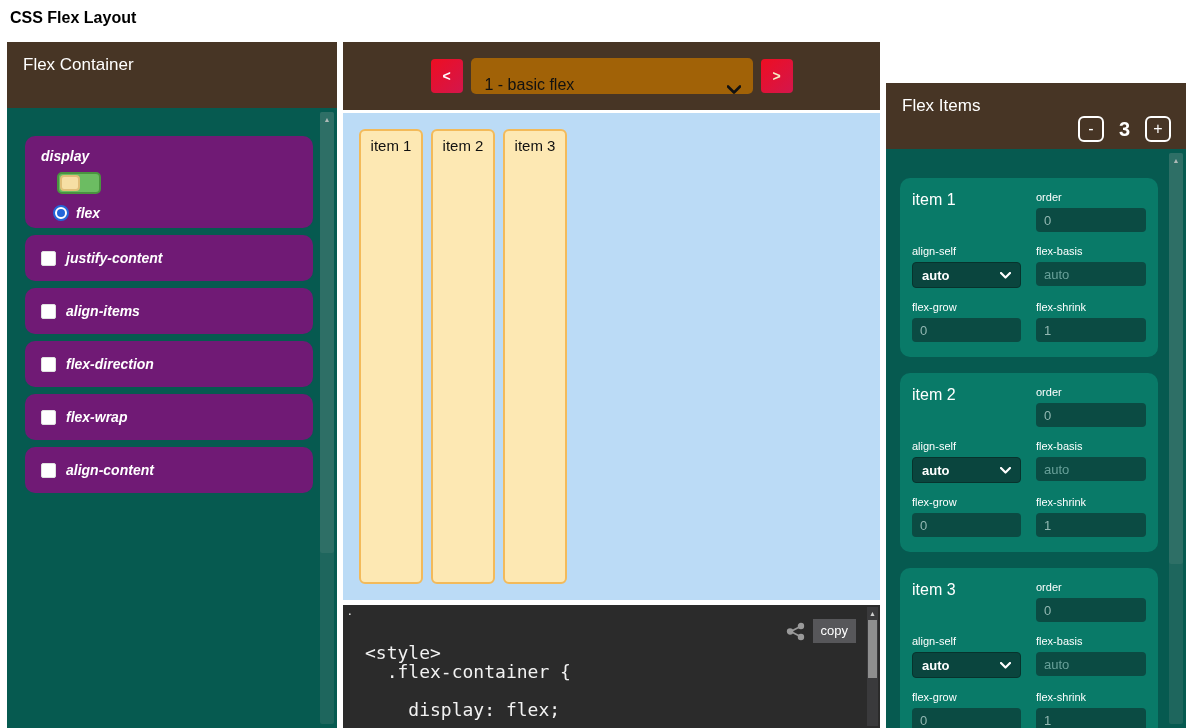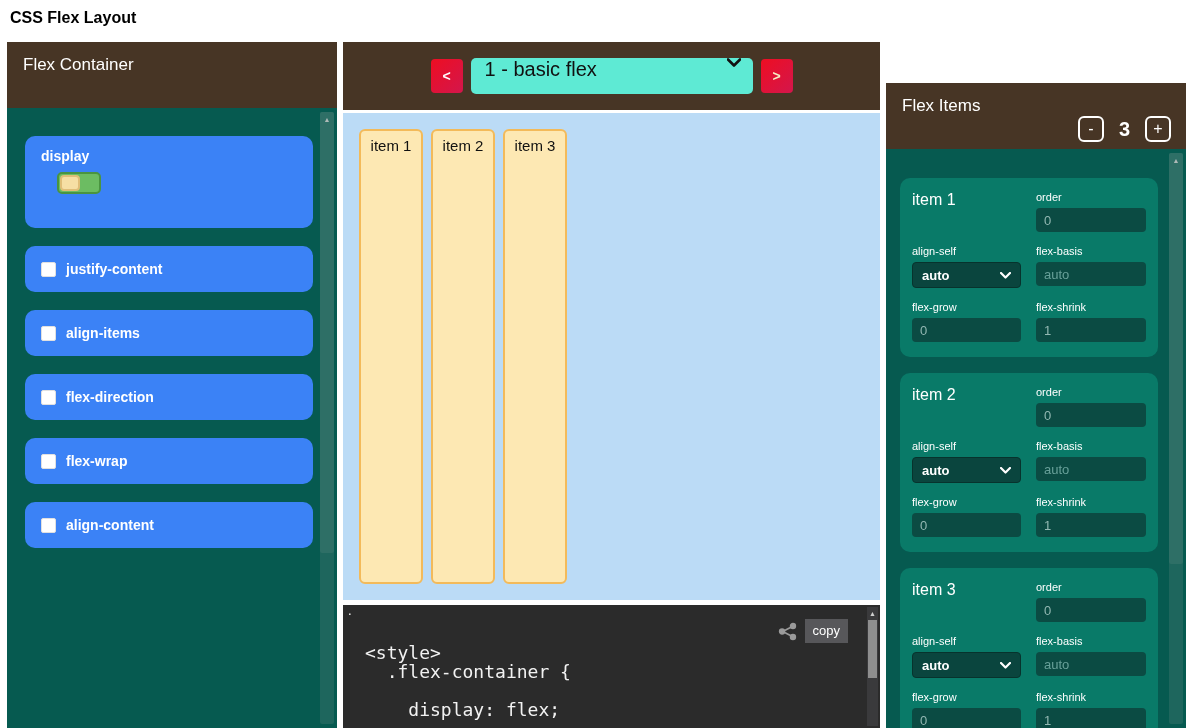--- a/index.html
+++ b/index.html
@@ -17,47 +17,47 @@
   .panel-header { background: #473525; color: #fff; height: 66px; padding: 13px 0 0 16px; font-size: 17px; position: relative; flex: none; }
   .panel-body { background: #065A50; flex: 1; position: relative; overflow: hidden; }
 
   
   .teal-scrollbar { position: absolute; top: 4px; right: 3px; width: 14px; height: calc(100% - 8px); background: #1E665D; border-radius: 2px; }
   .teal-scrollbar .thumb { position: absolute; top: 0; left: 0; width: 100%; height: 72%; background: #2E6F66; border-radius: 2px; }
   .scroll-arrow-up { position: absolute; top: 4px; left: 0; width: 100%; text-align: center; font-size: 7px; color: #AEB9B7; line-height: 8px; }
 
   
   .left-cards { padding: 28px 24px 0 18px; }
-  .option-card { background: #3b82f6; border-radius: 10px; margin-bottom: 18px; }
+  .option-card { background: #701a75; border-radius: 10px; margin-bottom: 7px; font-style: italic; }
   .display-card { height: 92px; padding: 12px 16px; }
   .display-label { font-size: 14px; font-weight: bold; color: #fff; }
   .toggle { margin: 8px 0 0 16px; width: 44px; height: 22px; background: #6CBC62; border: 2px solid #4A9440; border-radius: 5px; position: relative; }
   .toggle-knob { position: absolute; left: 1px; top: 1px; width: 20px; height: 16px; background: #F6DFA4; border: 2px solid #DFBE77; border-radius: 4px; }
   .radio-row { margin: 11px 0 0 12px; display: flex; align-items: center; gap: 7px; }
   .radio { width: 16px; height: 16px; border-radius: 50%; border: 2px solid #2366D9; background: #fff; position: relative; flex: none; }
   .radio::after { content: ''; position: absolute; left: 2px; top: 2px; right: 2px; bottom: 2px; background: #2366D9; border-radius: 50%; }
   .radio-label, .check-label { font-size: 14px; font-weight: bold; color: #fff; }
   .check-card { height: 46px; display: flex; align-items: center; padding: 0 16px; gap: 10px; }
   .checkbox { width: 15px; height: 15px; background: #fff; border: 1px solid #e0e0e0; border-radius: 2px; flex: none; }
 
   
   .mid-header { background: #473525; height: 68px; display: flex; align-items: center; justify-content: center; gap: 8px; flex: none; }
   .btn-red { width: 32px; height: 34px; border: none; border-radius: 4px; background: linear-gradient(135deg, #EE0E22, #D3164C); color: #fff; font-size: 14px; font-weight: bold; display: flex; align-items: center; justify-content: center; cursor: pointer; font-family: inherit; }
   .btn-red.next { color: #F7EEC4; }
-  .preset-select { width: 282px; height: 36px; background: #5eead4; border-radius: 5px; display: flex; align-items: flex-start; justify-content: space-between; padding: 0 12px 0 14px; font-size: 20px; color: #111; cursor: pointer; }
+  .preset-select { width: 282px; height: 36px; background: #a16207; border-radius: 5px; display: flex; align-items: flex-end; justify-content: space-between; padding: 0 12px 0 14px; font-size: 16px; color: #111; cursor: pointer; }
 
   
   .flex-demo { background: #BBDBF6; height: 487px; margin-top: 3px; padding: 12px; display: flex; align-items: stretch; flex: none; }
   .demo-item { width: 64px; margin: 4px; background: #FDE8B3; border: 2px solid #F3BA5A; border-radius: 6px; text-align: center; padding-top: 6px; font-size: 15px; color: #111; flex: none; }
 
   
   .code-panel { background: #2B2B2B; margin-top: 5px; flex: 1; position: relative; overflow: hidden; }
   .code-dot { position: absolute; left: 5px; top: -2px; color: #fff; font-size: 13px; }
   .code-pre { margin: 38px 0 0 22px; font-family: "DejaVu Sans Mono", monospace; font-size: 18px; line-height: 19px; color: #F2F2F2; white-space: pre; }
-  .code-tools { position: absolute; top: 14px; right: 32px; display: flex; align-items: center; gap: 8px; }
+  .code-tools { position: absolute; top: 14px; right: 24px; display: flex; align-items: center; gap: 8px; }
   .copy-btn { background: #57575A; color: #fff; border: none; font-size: 13px; line-height: 1; padding: 5px 8px 6px; font-family: inherit; cursor: pointer; }
   .code-scrollbar { position: absolute; top: 2px; right: 2px; width: 11px; height: calc(100% - 4px); background: #3A3A3C; }
   .code-scrollbar .thumb { position: absolute; top: 13px; left: 1px; width: 9px; height: 58px; background: #8E8E8E; }
   .code-scrollbar .scroll-arrow-up { color: #CFCFCF; top: 3px; }
 
   
   .count-controls { position: absolute; right: 15px; bottom: 7px; display: flex; align-items: center; gap: 15px; }
   .btn-count { width: 26px; height: 26px; background: transparent; border: 2px solid #fff; border-radius: 6px; color: #fff; font-size: 16px; line-height: 1; display: flex; align-items: center; justify-content: center; cursor: pointer; font-family: inherit; }
   .count-value { font-size: 20px; font-weight: bold; color: #fff; }
 
@@ -78,20 +78,24 @@
 <div class="columns">
 
   <div class="panel panel-left">
     <div class="panel-header">Flex Container</div>
     <div class="panel-body">
       <div class="left-cards">
         <div class="option-card display-card">
           <div class="display-label">display</div>
           <div class="toggle">
             <div class="toggle-knob"></div>
+          </div>
+          <div class="radio-row">
+            <span class="radio"></span>
+            <span class="radio-label">flex</span>
           </div>
         </div>
 
         <div class="option-card check-card">
           <span class="checkbox"></span>
           <span class="check-label">justify-content</span>
         </div>
         <div class="option-card check-card">
           <span class="checkbox"></span>
           <span class="check-label">align-items</span>

